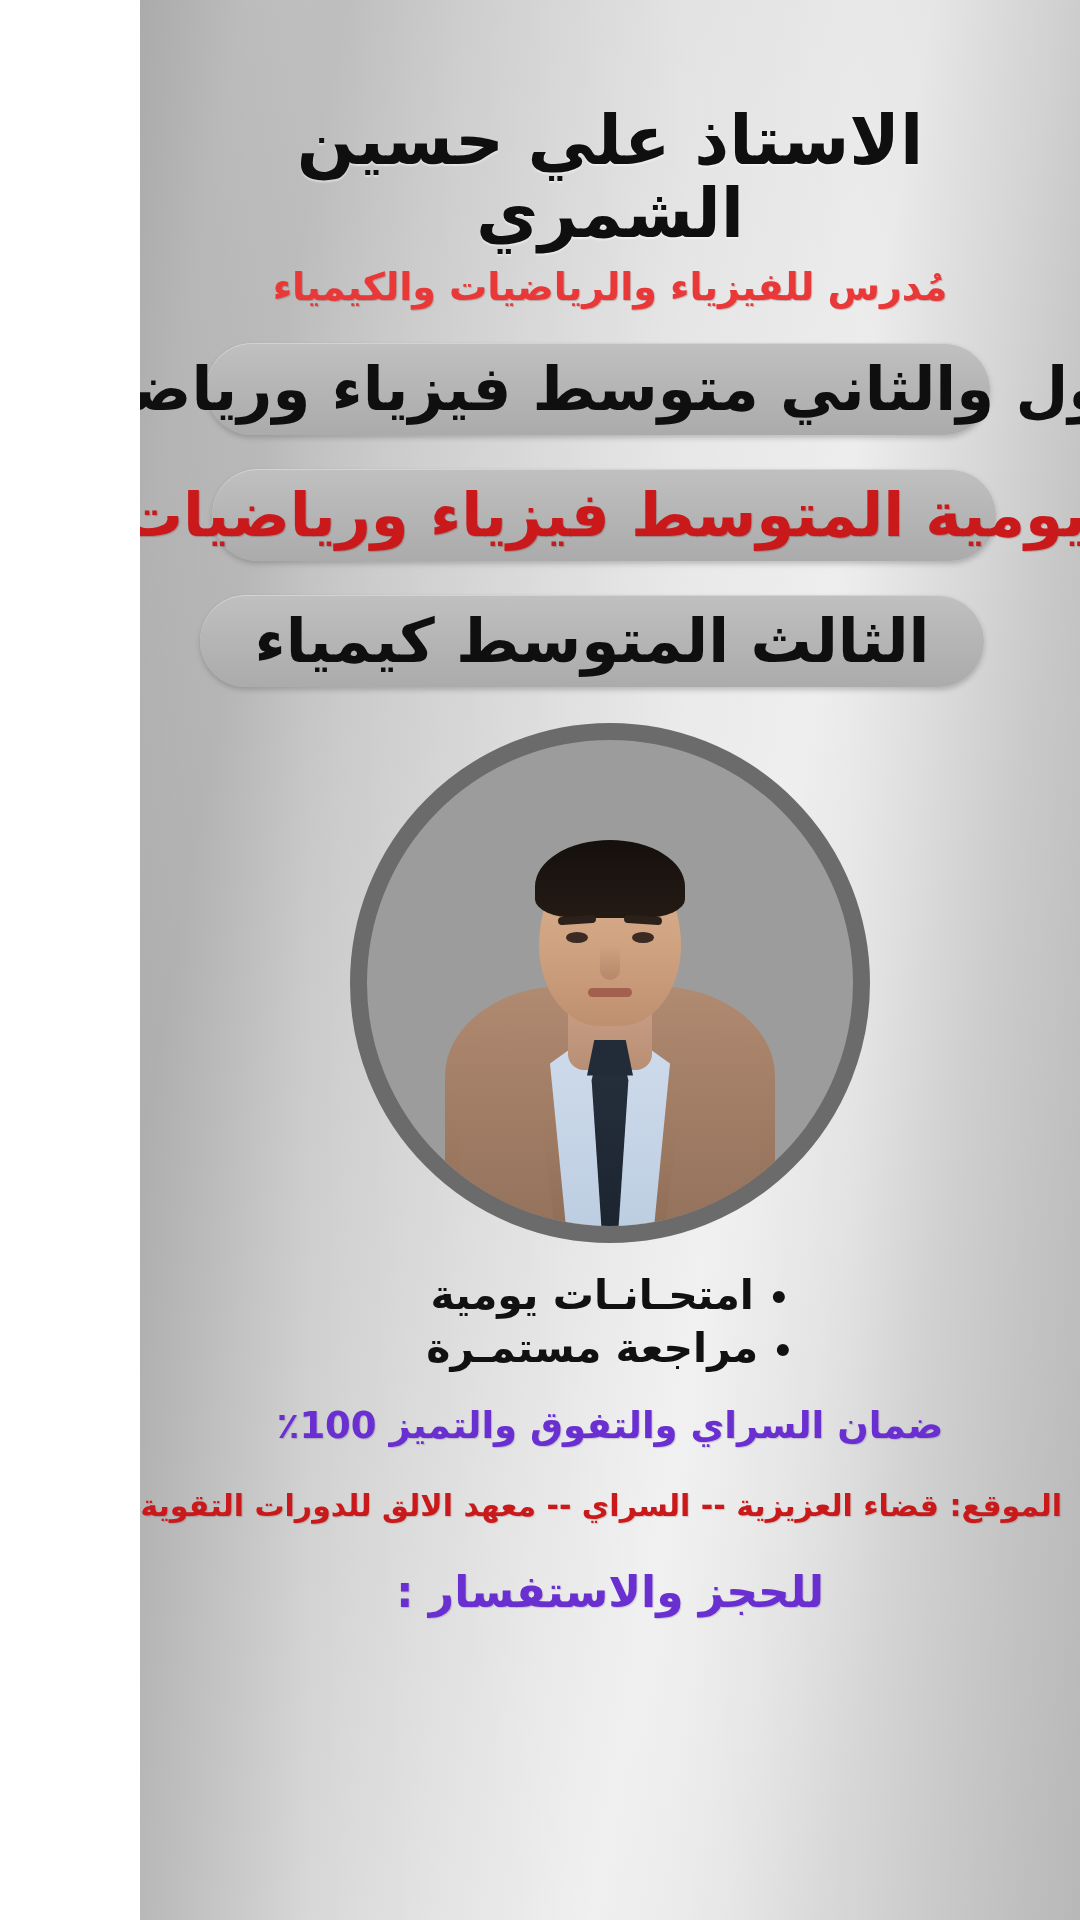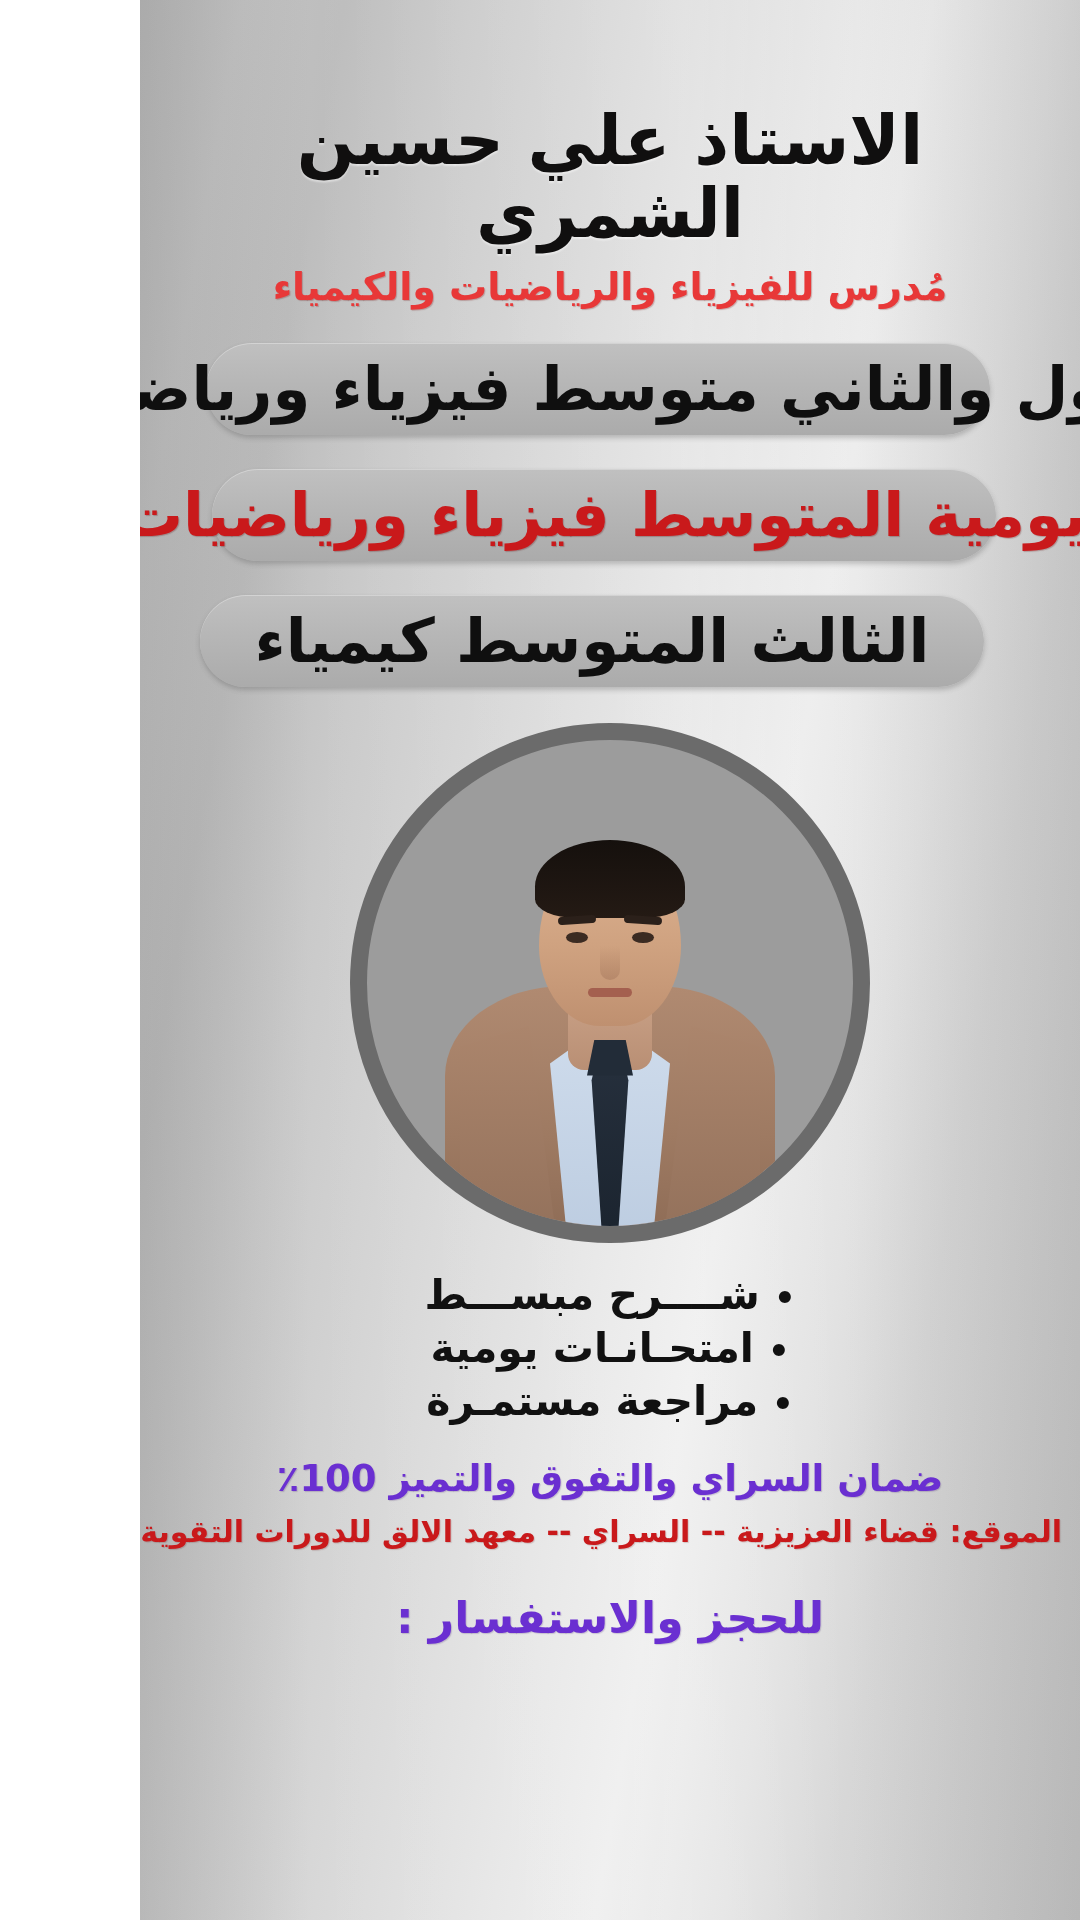--- a/index.html
+++ b/index.html
@@ -283,21 +283,21 @@
     padding: 0 18px;
   }
   .guarantee {
     font-size: 37px;
     font-weight: bold;
     color: #6a2fd1;
     line-height: 1.15;
     text-shadow: 1px 1px 1px rgba(40,0,90,0.18);
   }
   .location {
-    margin-top: 13px;
+    margin-top: 40px;
     font-size: 30px;
     font-weight: bold;
     color: #c9191b;
     line-height: 1.2;
     white-space: nowrap;
     text-shadow: 1px 1px 1px rgba(90,0,0,0.18);
   }
   .contact {
     margin-top: 42px;
     display: flex;
@@ -364,23 +364,20 @@
         <div class="ph-browR"></div>
         <div class="ph-eyeL"></div>
         <div class="ph-eyeR"></div>
         <div class="ph-nose"></div>
         <div class="ph-mouth"></div>
       </div>
     </div>
 
     <div class="bullets">
 
-      <div class="bullet-line">
-        <span class="bullet-dot">•</span><span>شــــرح مبســـط</span>
-      </div>
 
       <div class="bullet-line">
         <span class="bullet-dot">•</span><span>امتحـانـات يومية</span>
       </div>
 
       <div class="bullet-line">
         <span class="bullet-dot">•</span><span>مراجعة مستمـرة</span>
       </div>
 
     </div>

